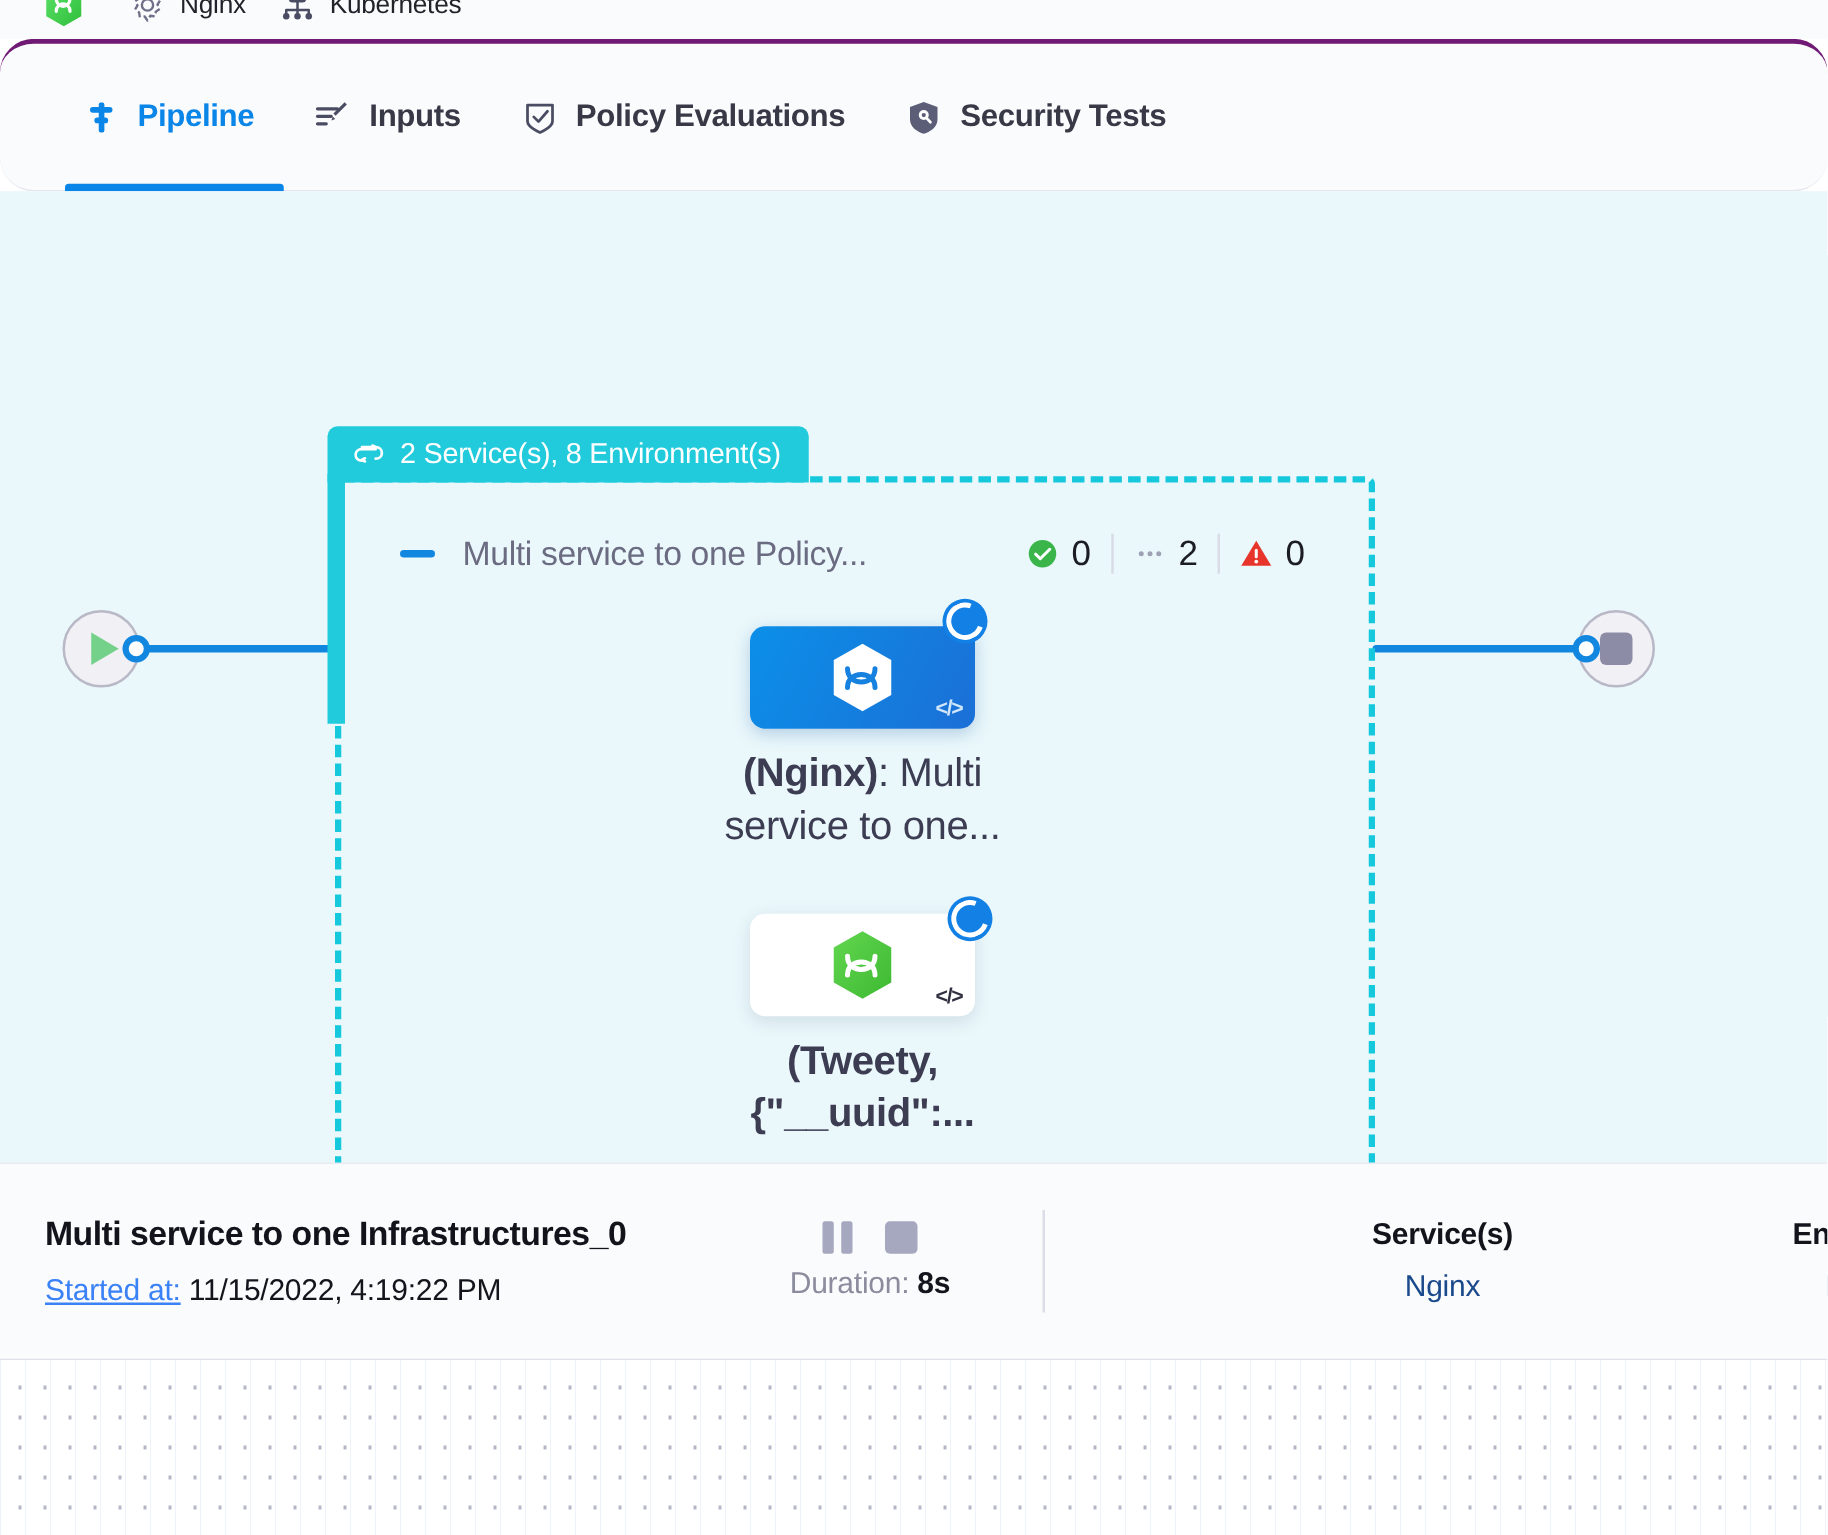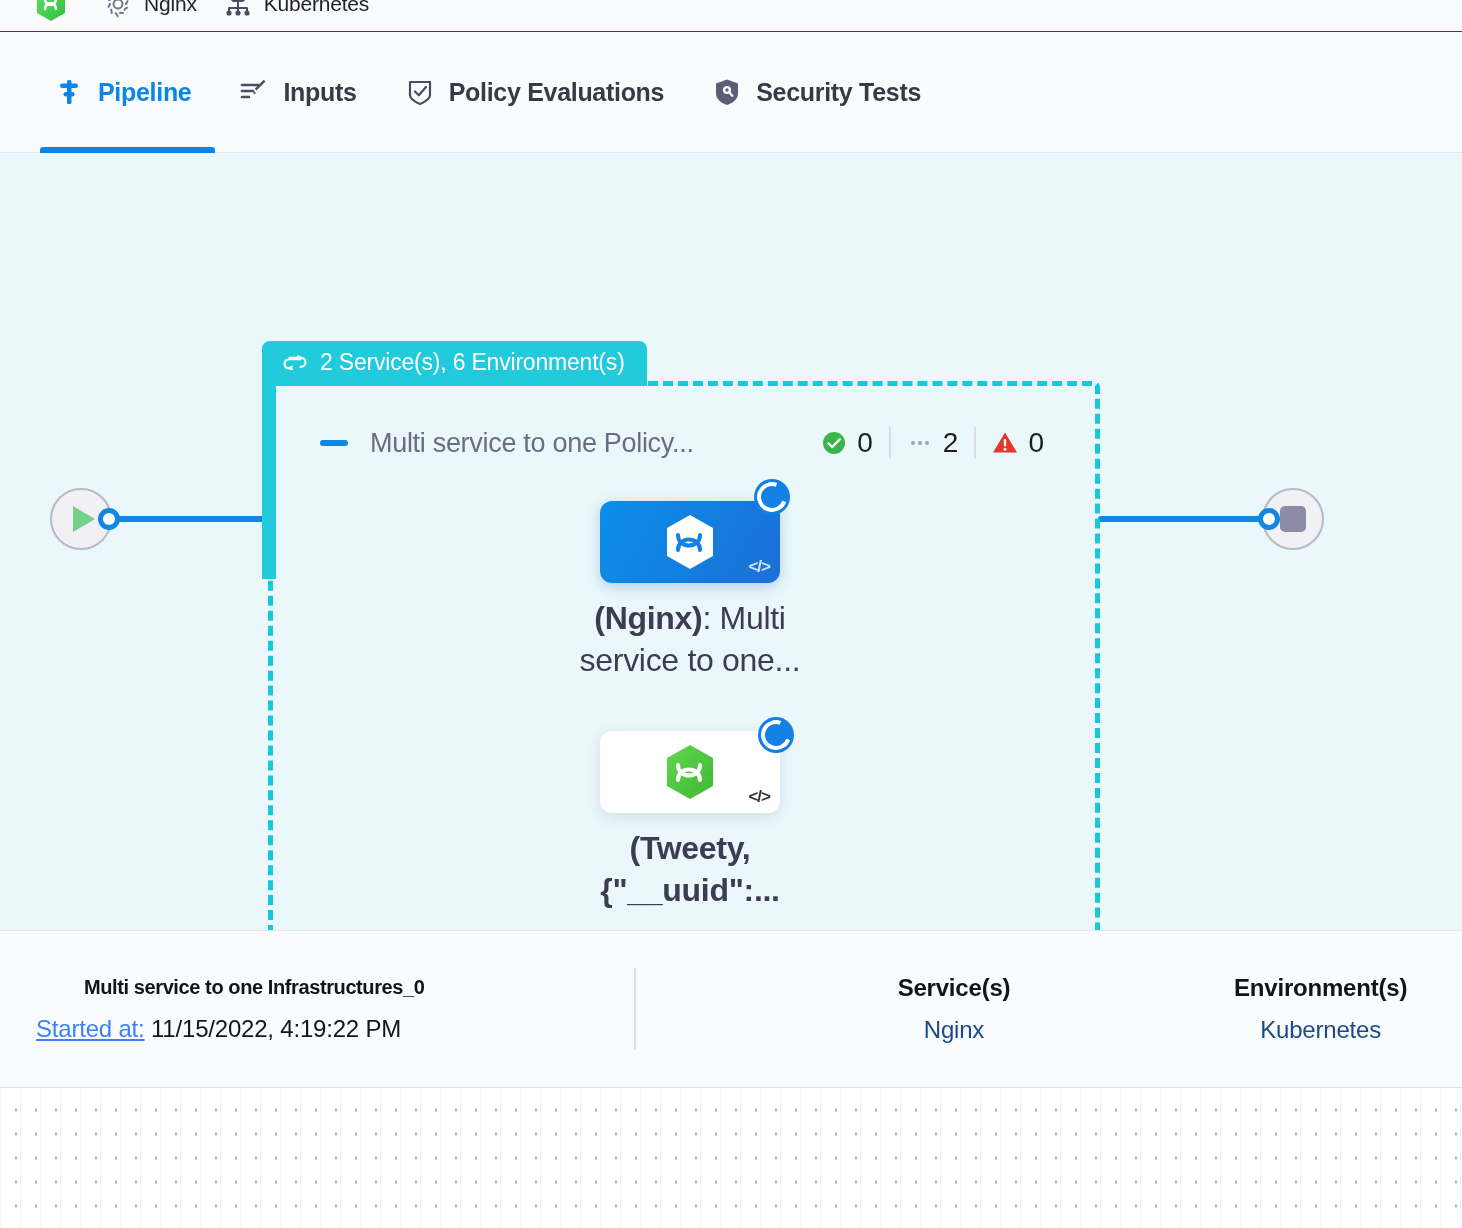--- a/index.html
+++ b/index.html
@@ -26,25 +26,26 @@
   .crumb { display: flex; align-items: center; gap: 11px; }
   .crumb-label {
     font-size: 21px; color: #22222a; letter-spacing: -0.2px; white-space: nowrap;
   }
   .hexlogo { width: 30px; height: 34px; display: block; }
 
   
   .tabbar {
     position: absolute; left: 0; top: 31px; width: 1462px; height: 122px;
     background: #fafbfc;
-    border-top: 1px solid #701a75;
+    border-top: 4px solid #701a75;
     border-bottom: 1px solid #e4e6ef;
     display: flex; align-items: center;
-    padding-left: 40px;
+    padding-left: 52px;
     gap: 0;
+    border-radius: 27px;
   }
   .tab {
     position: relative;
     display: flex; align-items: center; gap: 14px;
     height: 100%;
     padding: 0 24px;
     cursor: pointer;
     user-select: none;
   }
   .tab:first-child { padding-left: 14px; }
@@ -202,23 +203,22 @@
     position: absolute; left: 0; top: 930px; width: 1462px; height: 158px;
     background: #fafbfc;
     border-top: 1px solid #e4e6ef;
     border-bottom: 1px solid #dfe0ec;
     display: flex; align-items: center;
     padding-left: 36px;
     overflow: hidden;
   }
   .info-main { width: 560px; flex: none; }
   .info-title {
-    font-size: 20px; font-weight: bold; color: #12131b; letter-spacing: -0.4px;
+    font-size: 27px; font-weight: bold; color: #12131b; letter-spacing: -0.4px;
     white-space: nowrap;
-    margin-left: 48px;
   }
   .info-sub { margin-top: 16px; font-size: 24px; letter-spacing: -0.2px; white-space: nowrap; }
   .info-sub .muted { color: #3b82f6; text-decoration: underline; }
   .info-sub .val { color: #13141c; }
 
   .info-duration {
     width: 200px; flex: none; text-align: center;
     display: flex; flex-direction: column; align-items: center;
   }
   .dur-controls { display: flex; align-items: center; gap: 26px; margin-bottom: 10px; }
@@ -350,21 +350,21 @@
 
     <div class="group-rail"></div>
 
     <div class="group-header">
       <svg class="loop-icon" viewBox="0 0 26 26">
         <path d="M7.5 18.5c-3 0-5-2-5-4.6s2-4.6 5-4.6h11" fill="none" stroke="#fff" stroke-width="2.1" stroke-linecap="round"></path>
         <path d="M18.5 16.9c3 0 5-2 5-4.6s-2-4.6-5-4.6h-11" fill="none" stroke="#fff" stroke-width="2.1" stroke-linecap="round"></path>
         <path d="M16 6.4l2.8 1.3L16 9.1" fill="none" stroke="#fff" stroke-width="2.1" stroke-linecap="round" stroke-linejoin="round"></path>
         <path d="M10 16.6l-2.8 1.3L10 19.2" fill="none" stroke="#fff" stroke-width="2.1" stroke-linecap="round" stroke-linejoin="round"></path>
       </svg>
-      <span class="group-header-label">2 Service(s), 6 Environment(s)</span>
+      <span class="group-header-label">2 Service(s), 8 Environment(s)</span>
     </div>
 
     <div class="group-box"></div>
 
     <div class="stage-row">
       <div class="collapse-dash"></div>
       <span class="stage-title">Multi service to one Policy...</span>
 
       <div class="stage-counts">
 
@@ -442,20 +442,33 @@
   <div class="infobar">
 
     <div class="info-main">
       <div class="info-title">Multi service to one Infrastructures_0</div>
       <div class="info-sub">
         <span class="muted">Started at:</span>
         <span class="val">11/15/2022, 4:19:22 PM</span>
       </div>
     </div>
 
+    <div class="info-duration">
+      <div class="dur-controls">
+        <span class="ctl-pause">
+            <i></i>
+            <i></i>
+          </span>
+        <span class="ctl-stop"></span>
+      </div>
+      <div class="dur-text">
+        <span class="muted">Duration:</span>
+        <span class="val">8s</span>
+      </div>
+    </div>
 
     <div class="vsep"></div>
 
     <div class="info-col services">
       <div class="info-col-head">Service(s)</div>
       <div class="info-col-link">Nginx</div>
     </div>
 
     <div class="info-col">
       <div class="info-col-head">Environment(s)</div>

